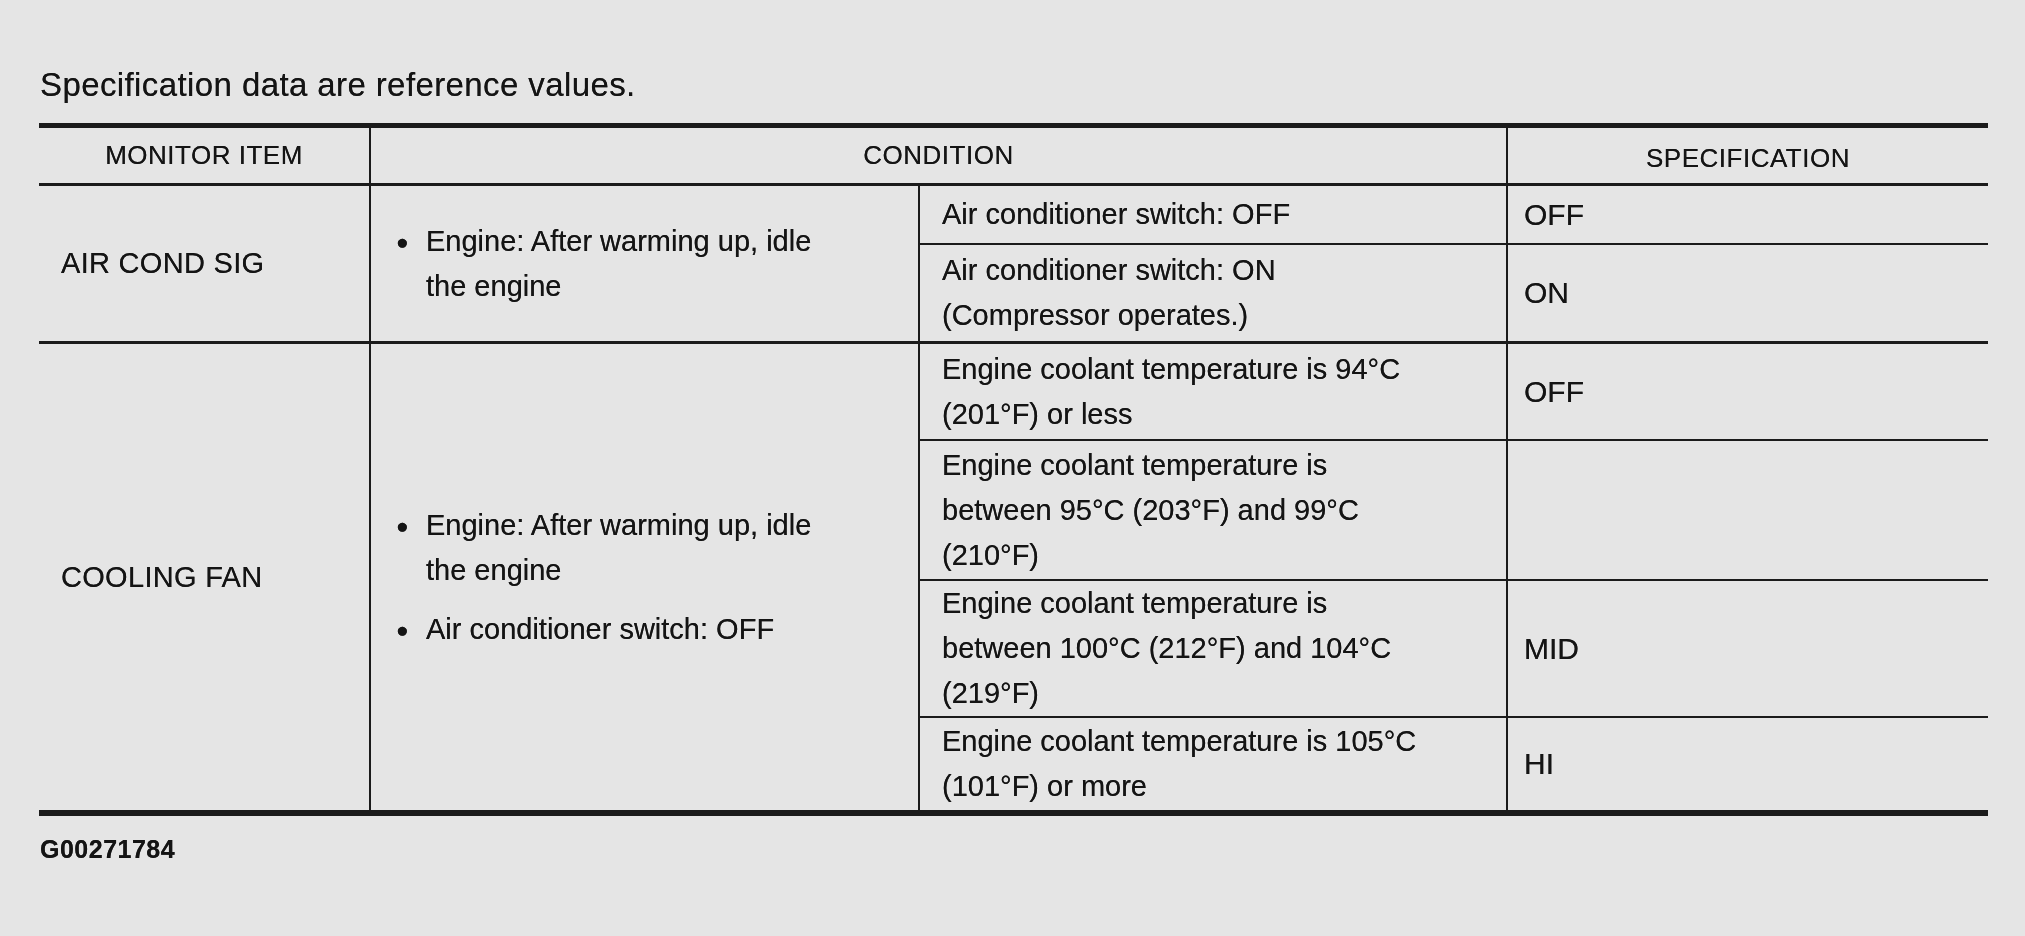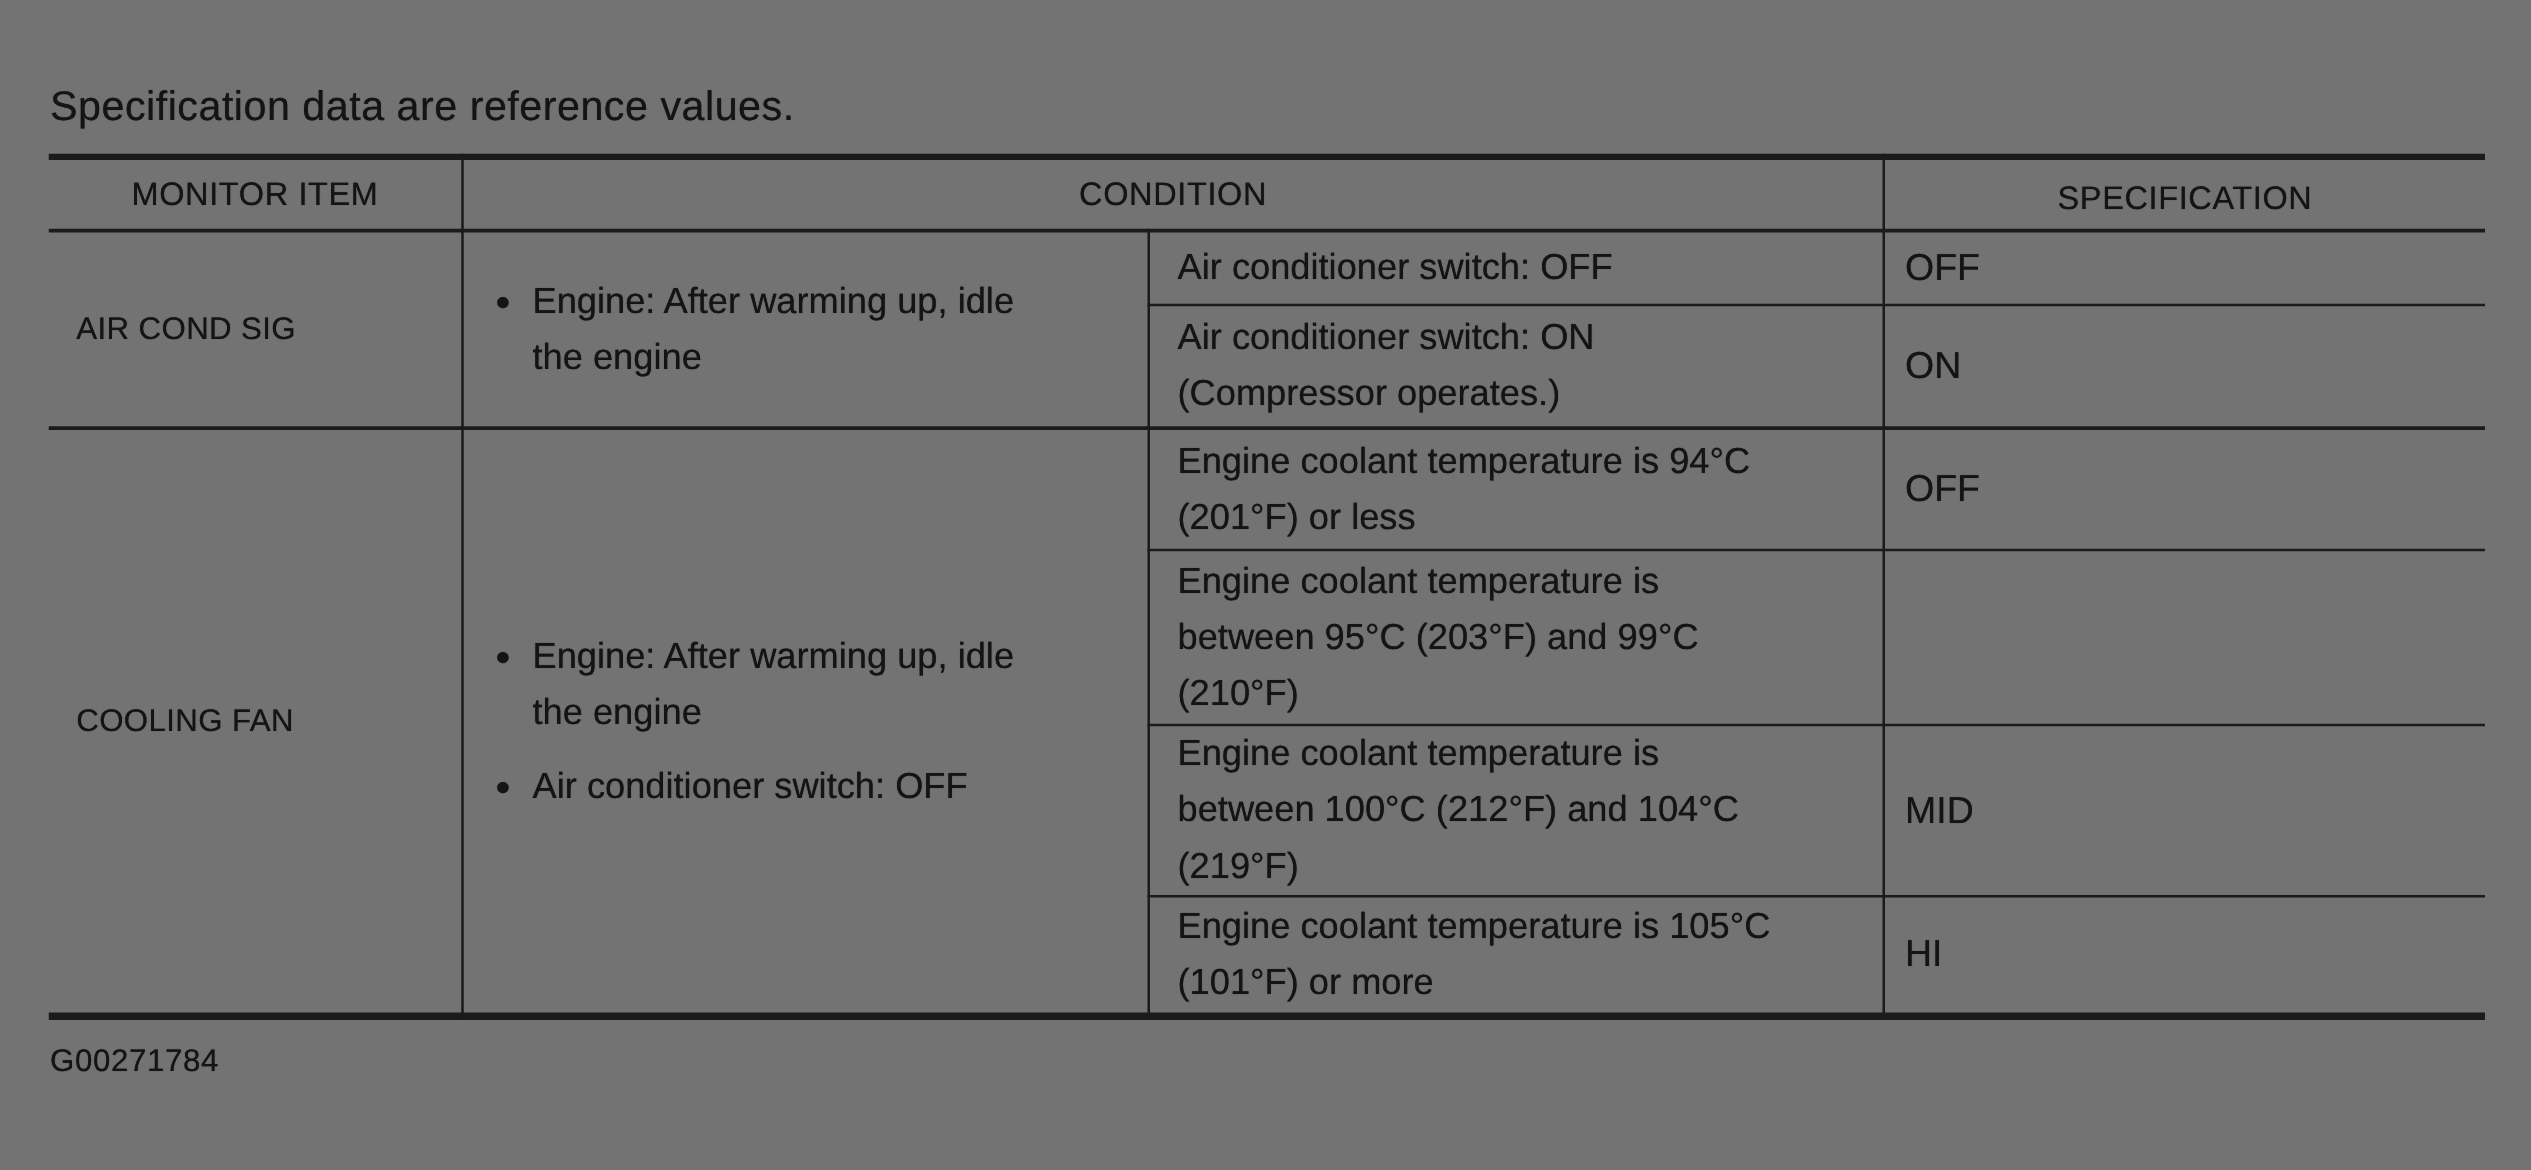--- a/index.html
+++ b/index.html
@@ -1,19 +1,19 @@
 <!DOCTYPE html>
 <html><head>
 <meta charset="utf-8">
 <style>
   html,body{margin:0;padding:0;}
   .page{
     position:relative;
     width:2025px;height:936px;
-    background:#737373;
+    background:#e5e5e5;
     font-family:"Liberation Sans", sans-serif;
     color:#141414;
     overflow:hidden;
     text-shadow:0 0 0.6px rgba(20,20,20,.85);
   }
   .intro{
     position:absolute;left:40px;top:66px;
     font-size:33px;letter-spacing:.4px;
   }
   .tbl{
@@ -37,21 +37,21 @@
 
   .cell{position:absolute;display:flex;align-items:center;box-sizing:border-box;}
   .hdr{justify-content:center;font-size:26px;letter-spacing:.5px;}
   .hc1{left:0;     top:5px;width:330px; height:55px;}
   .hc2{left:332px; top:5px;width:1135px;height:55px;}
   .hc3{left:1469px;top:8px;width:480px; height:55px;}
 
   .body-txt{font-size:29px;line-height:45px;}
   .pre{white-space:pre-line;}
 
-  .monitor{padding-left:22px;font-size:25px;letter-spacing:.3px;}
+  .monitor{padding-left:22px;font-size:29px;letter-spacing:.3px;}
   .m-1{left:0;top:63px; width:330px;height:155px;}
   .m-2{left:0;top:221px;width:330px;height:466px;}
 
   .bullets{flex-direction:column;justify-content:center;align-items:flex-start;
            padding-left:25px;padding-right:16px;}
   .b-1{left:332px;top:63px; width:547px;height:155px;}
   .b-2{left:332px;top:221px;width:547px;height:466px;}
   .bullet-item{display:flex;align-items:flex-start;}
   .bullet-item + .bullet-item{margin-top:14px;}
   .bullet-mark{font-size:21px;line-height:45px;width:30px;flex:0 0 30px;}
@@ -62,21 +62,21 @@
   .s-col{left:1469px;width:480px;}
   .r1a{top:63px; height:57px;}
   .r2a{top:122px;height:96px;}
   .r1b{top:221px;height:95px;}
   .r2b{top:318px;height:138px;}
   .r3b{top:458px;height:135px;}
   .r4b{top:595px;height:92px;}
 
   .figcode{
     position:absolute;left:40px;top:835px;
-    font-size:25px;letter-spacing:.5px;
+    font-size:25px;letter-spacing:.5px;font-weight:bold;
   }
 </style>
 </head>
 <body>
 
 <div class="page">
 
   <div class="intro">Specification data are reference values.</div>
 
   <div class="tbl">

